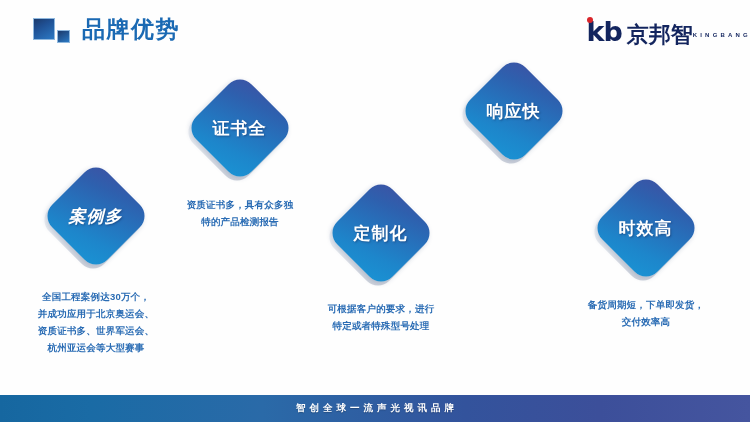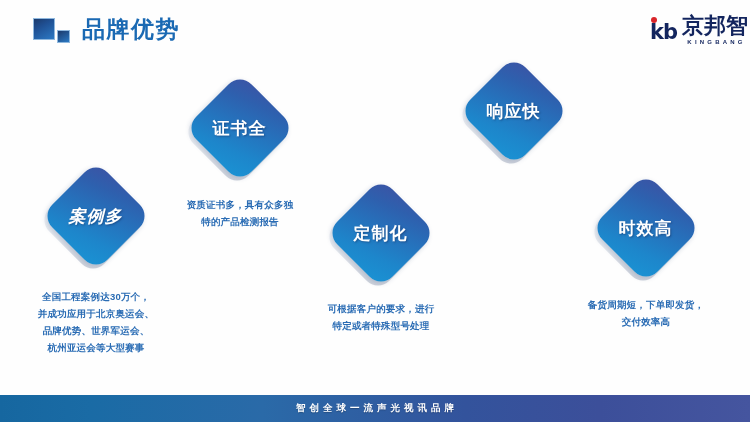--- a/index.html
+++ b/index.html
@@ -67,40 +67,40 @@
   .logo {
     position: absolute;
     right: 14px;
     top: 14px;
     height: 32px;
     display: flex;
     align-items: flex-end;
   }
   .logo-kb {
     position: relative;
-    font-size: 21px;
+    font-size: 27px;
     font-weight: bold;
     color: #13255e;
     line-height: 28px;
     letter-spacing: -1px;
     font-family: "DejaVu Sans", sans-serif;
   }
   .logo-dot {
     position: absolute;
     left: 1px;
     top: -1px;
     width: 6px;
     height: 6px;
     border-radius: 50%;
     background: #d9252a;
   }
   .logo-cn-wrap {
     margin-left: 5px;
     display: flex;
-    flex-direction: column;
+    flex-direction: row;
     align-items: center;
     line-height: 1;
   }
   .logo-cn {
     font-size: 22px;
     font-weight: bold;
     color: #13255e;
     letter-spacing: 0px;
     line-height: 23px;
   }
@@ -202,21 +202,21 @@
     </div>
   </div>
 
   <div class="diamond-wrap" style="left:38px; top:158px; width:115px; height:115px;font-style:italic;">
     <div class="dia-shadow" style="width:78px; height:78px; margin-left:-3px; margin-top:4px;"></div>
     <div class="dia-face" style="width:78px; height:78px;"></div>
     <div class="dia-label" style="top:47px;">案例多</div>
   </div>
   <div class="caption" style="left:10px; top:288px; width:172px; white-space:pre-line;">全国工程案例达30万个，
 并成功应用于北京奥运会、
-品牌优势、世界军运会、
+资质证书多、世界军运会、
 杭州亚运会等大型赛事</div>
 
   <div class="diamond-wrap" style="left:182px; top:70px; width:115px; height:115px;">
     <div class="dia-shadow" style="width:78px; height:78px; margin-left:-3px; margin-top:4px;"></div>
     <div class="dia-face" style="width:78px; height:78px;"></div>
     <div class="dia-label" style="top:47px;">证书全</div>
   </div>
   <div class="caption" style="left:155px; top:196px; width:170px; white-space:pre-line;">资质证书多，具有众多独
 特的产品检测报告</div>
 

